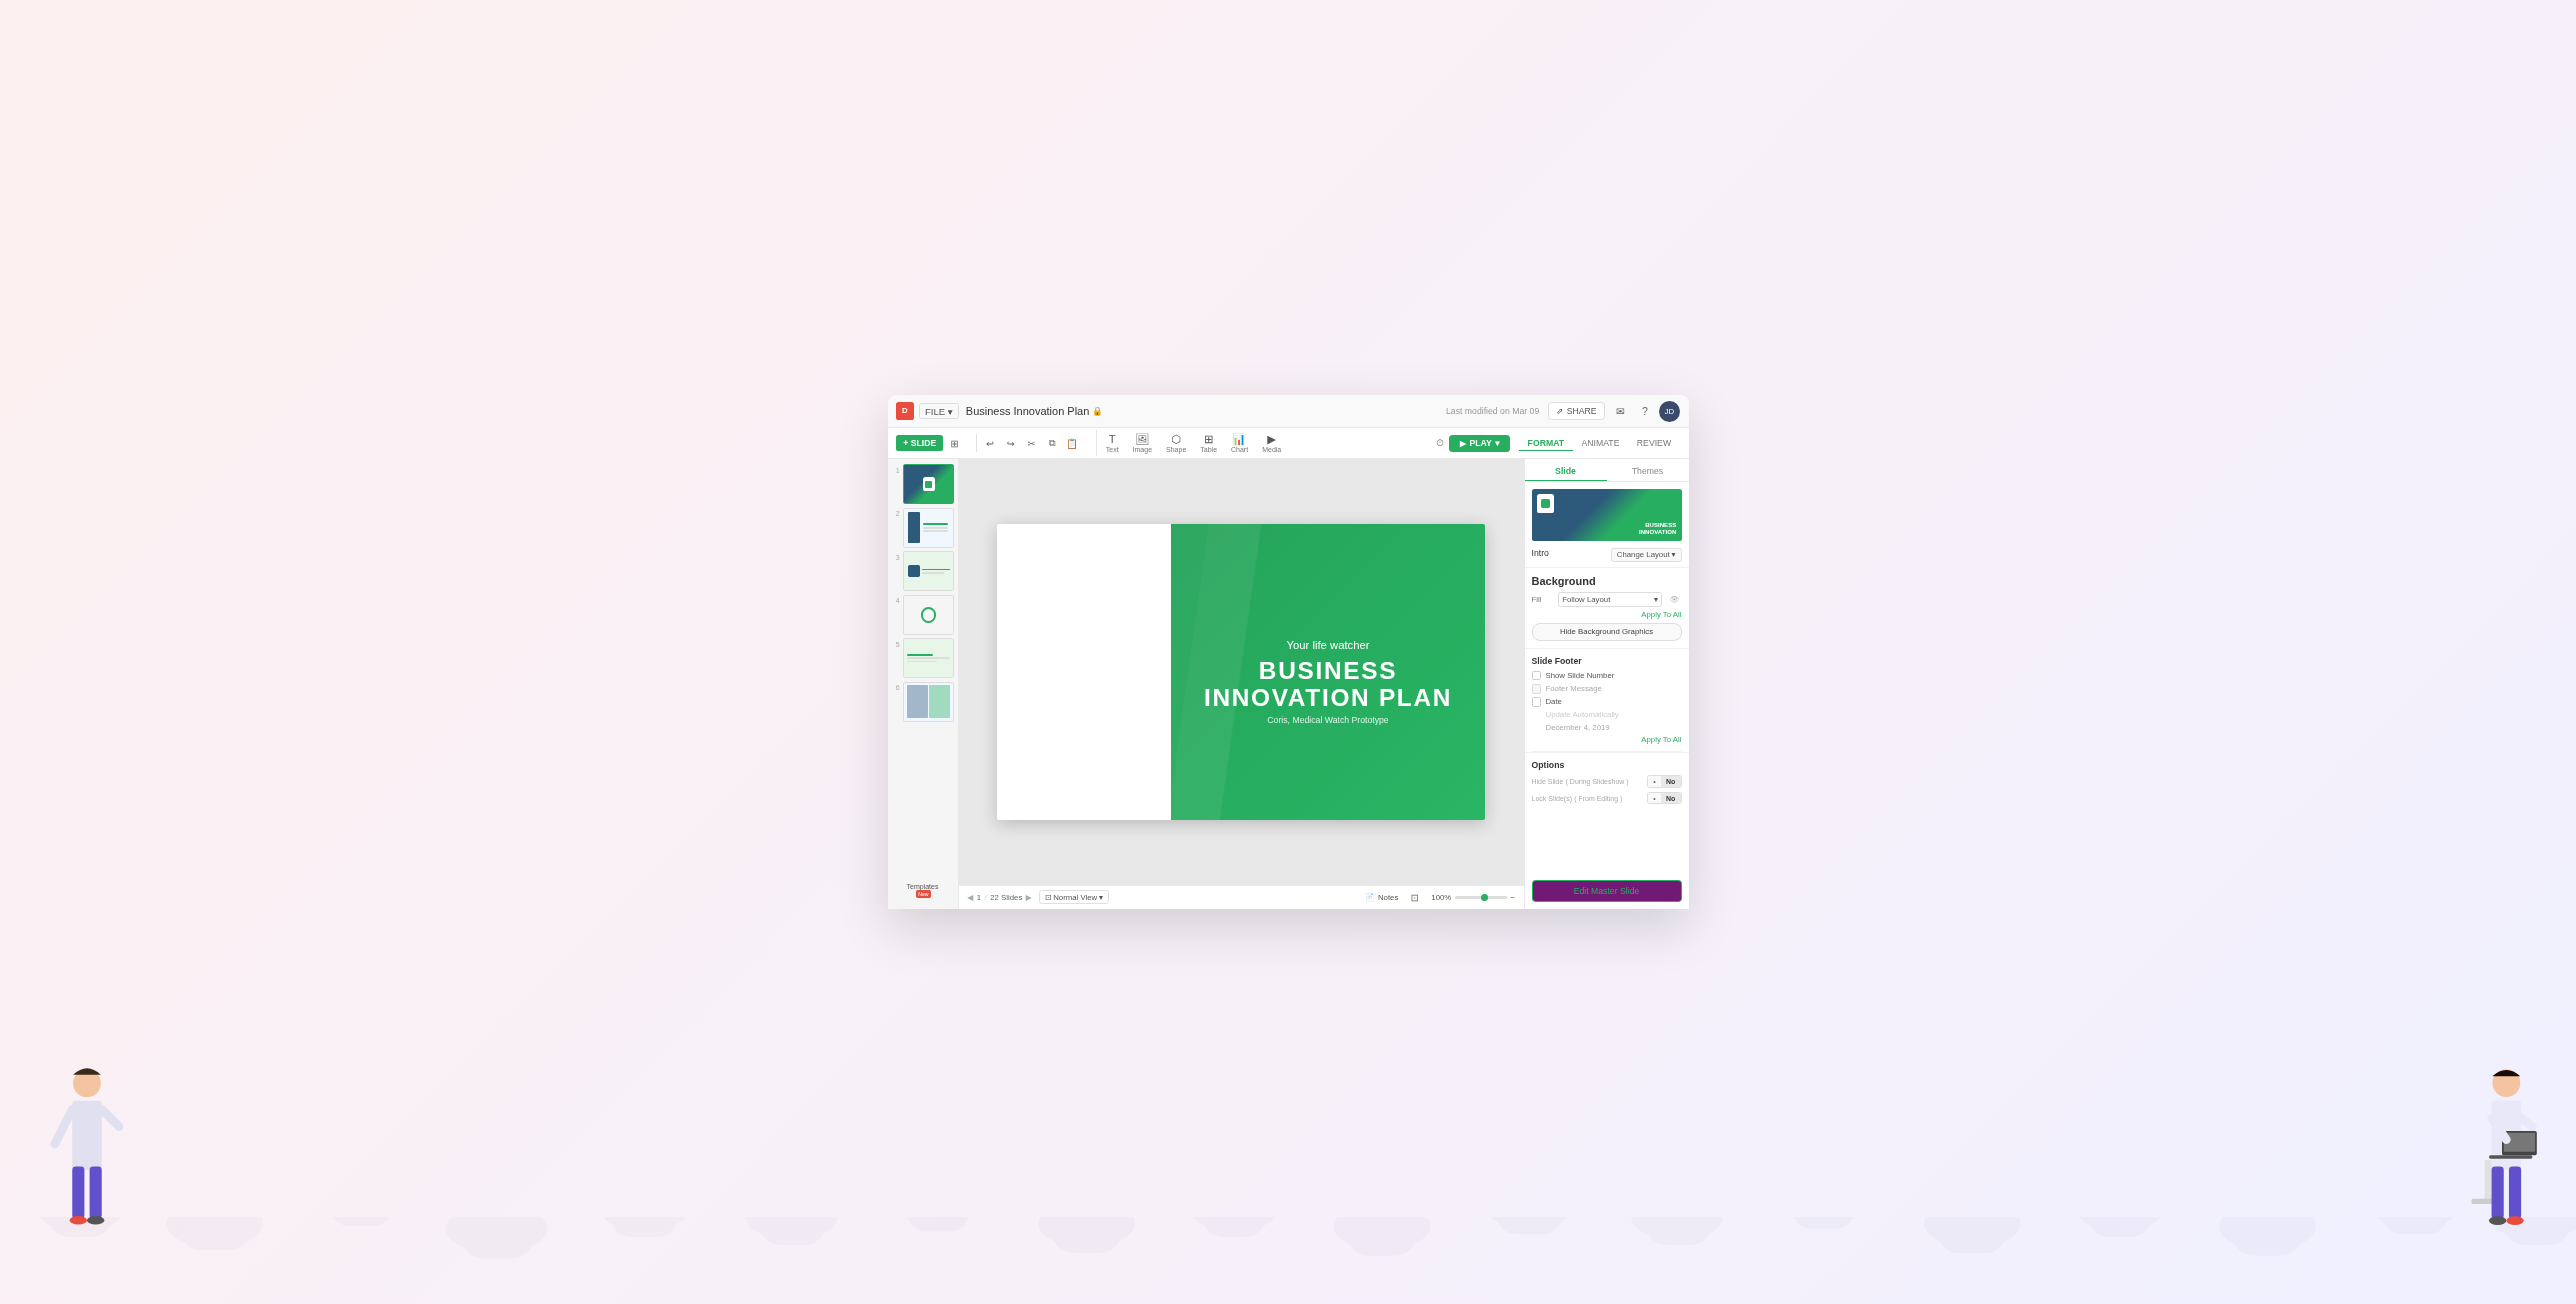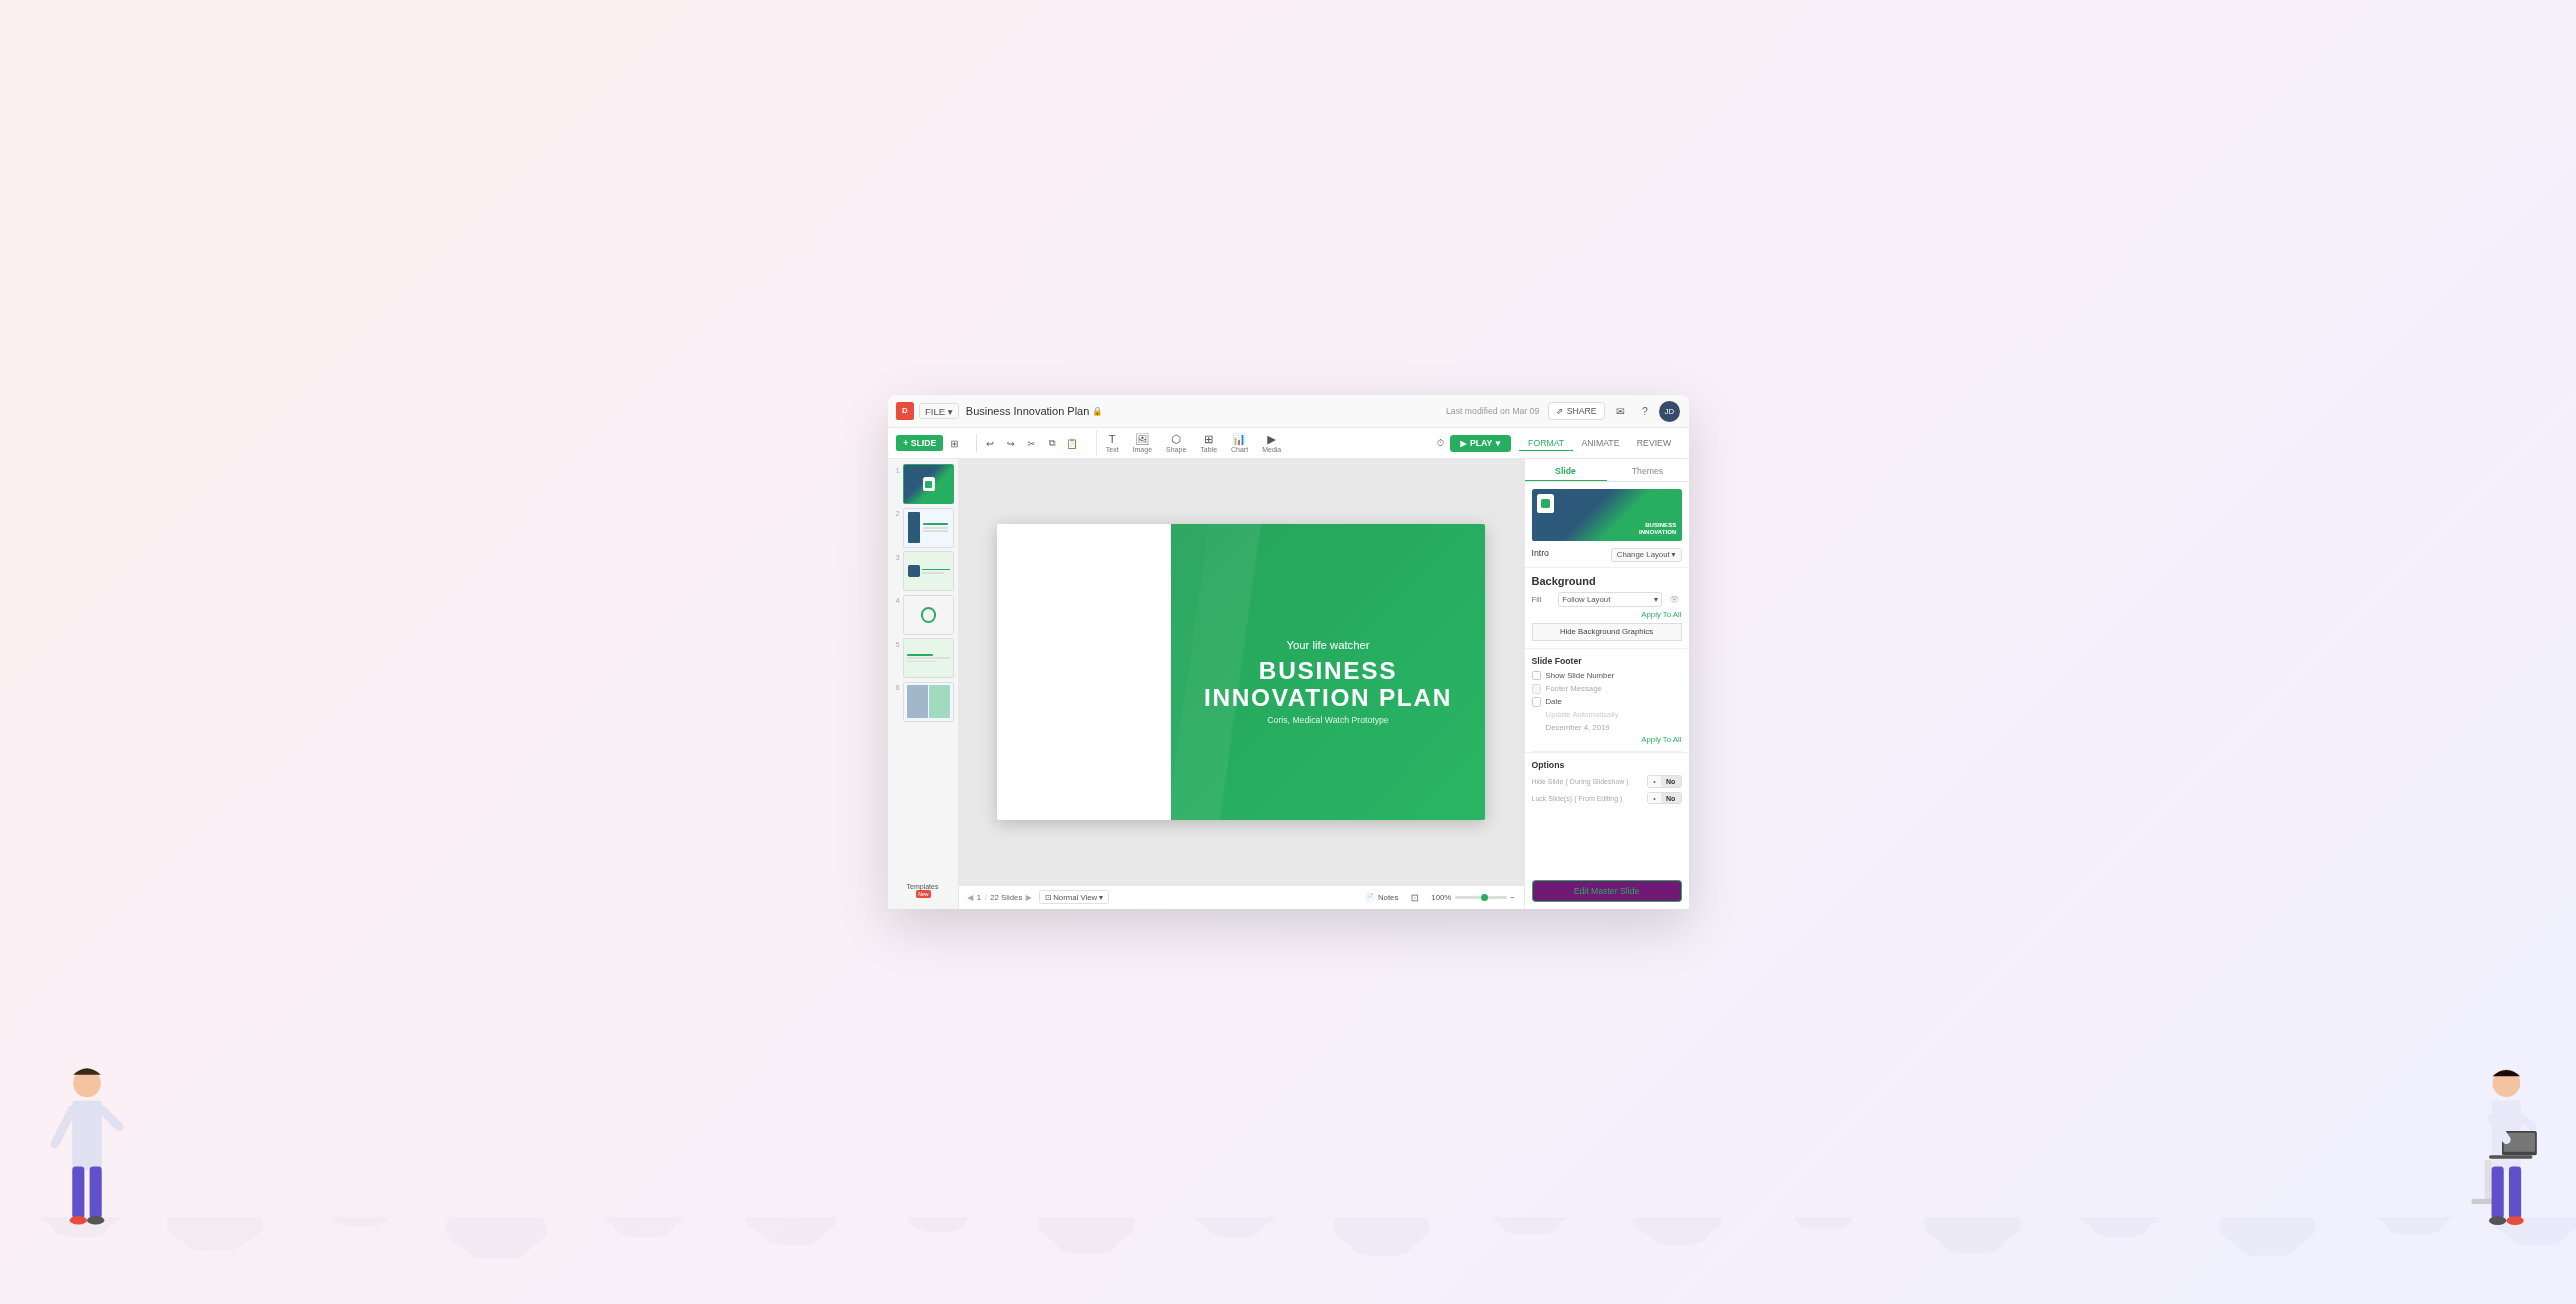--- a/index.html
+++ b/index.html
@@ -210,21 +210,21 @@
     .format-tab {
       padding: 2.6px 8.7px;
       font-size: 8.7px;
       cursor: pointer;
       color: #777;
       border-bottom: 1.7px solid transparent;
     }
     .format-tab.active {
       color: #27ae60;
       border-bottom: 1.7px solid #27ae60;
-      font-weight: 400;
+      font-weight: 700;
       text-align: right;
     }
 
     
     .main-content {
       display: flex;
       flex: 1;
       overflow: hidden;
     }
 
@@ -594,21 +594,21 @@
     .apply-all {
       text-align: right;
       font-size: 7.8px;
       color: #27ae60;
       cursor: pointer;
       margin-top: 1.7px;
     }
     .hide-bg-btn {
       width: 100%;
       border: 0.9px solid #ddd;
-      border-radius: 0;
+      border-radius: 8px;
       padding: 3.5px 7px;
       font-size: 7.8px;
       color: #444;
       background: #f9f9f9;
       cursor: pointer;
       text-align: center;
       margin-top: 3.5px;
     }
 
     .footer-section {

